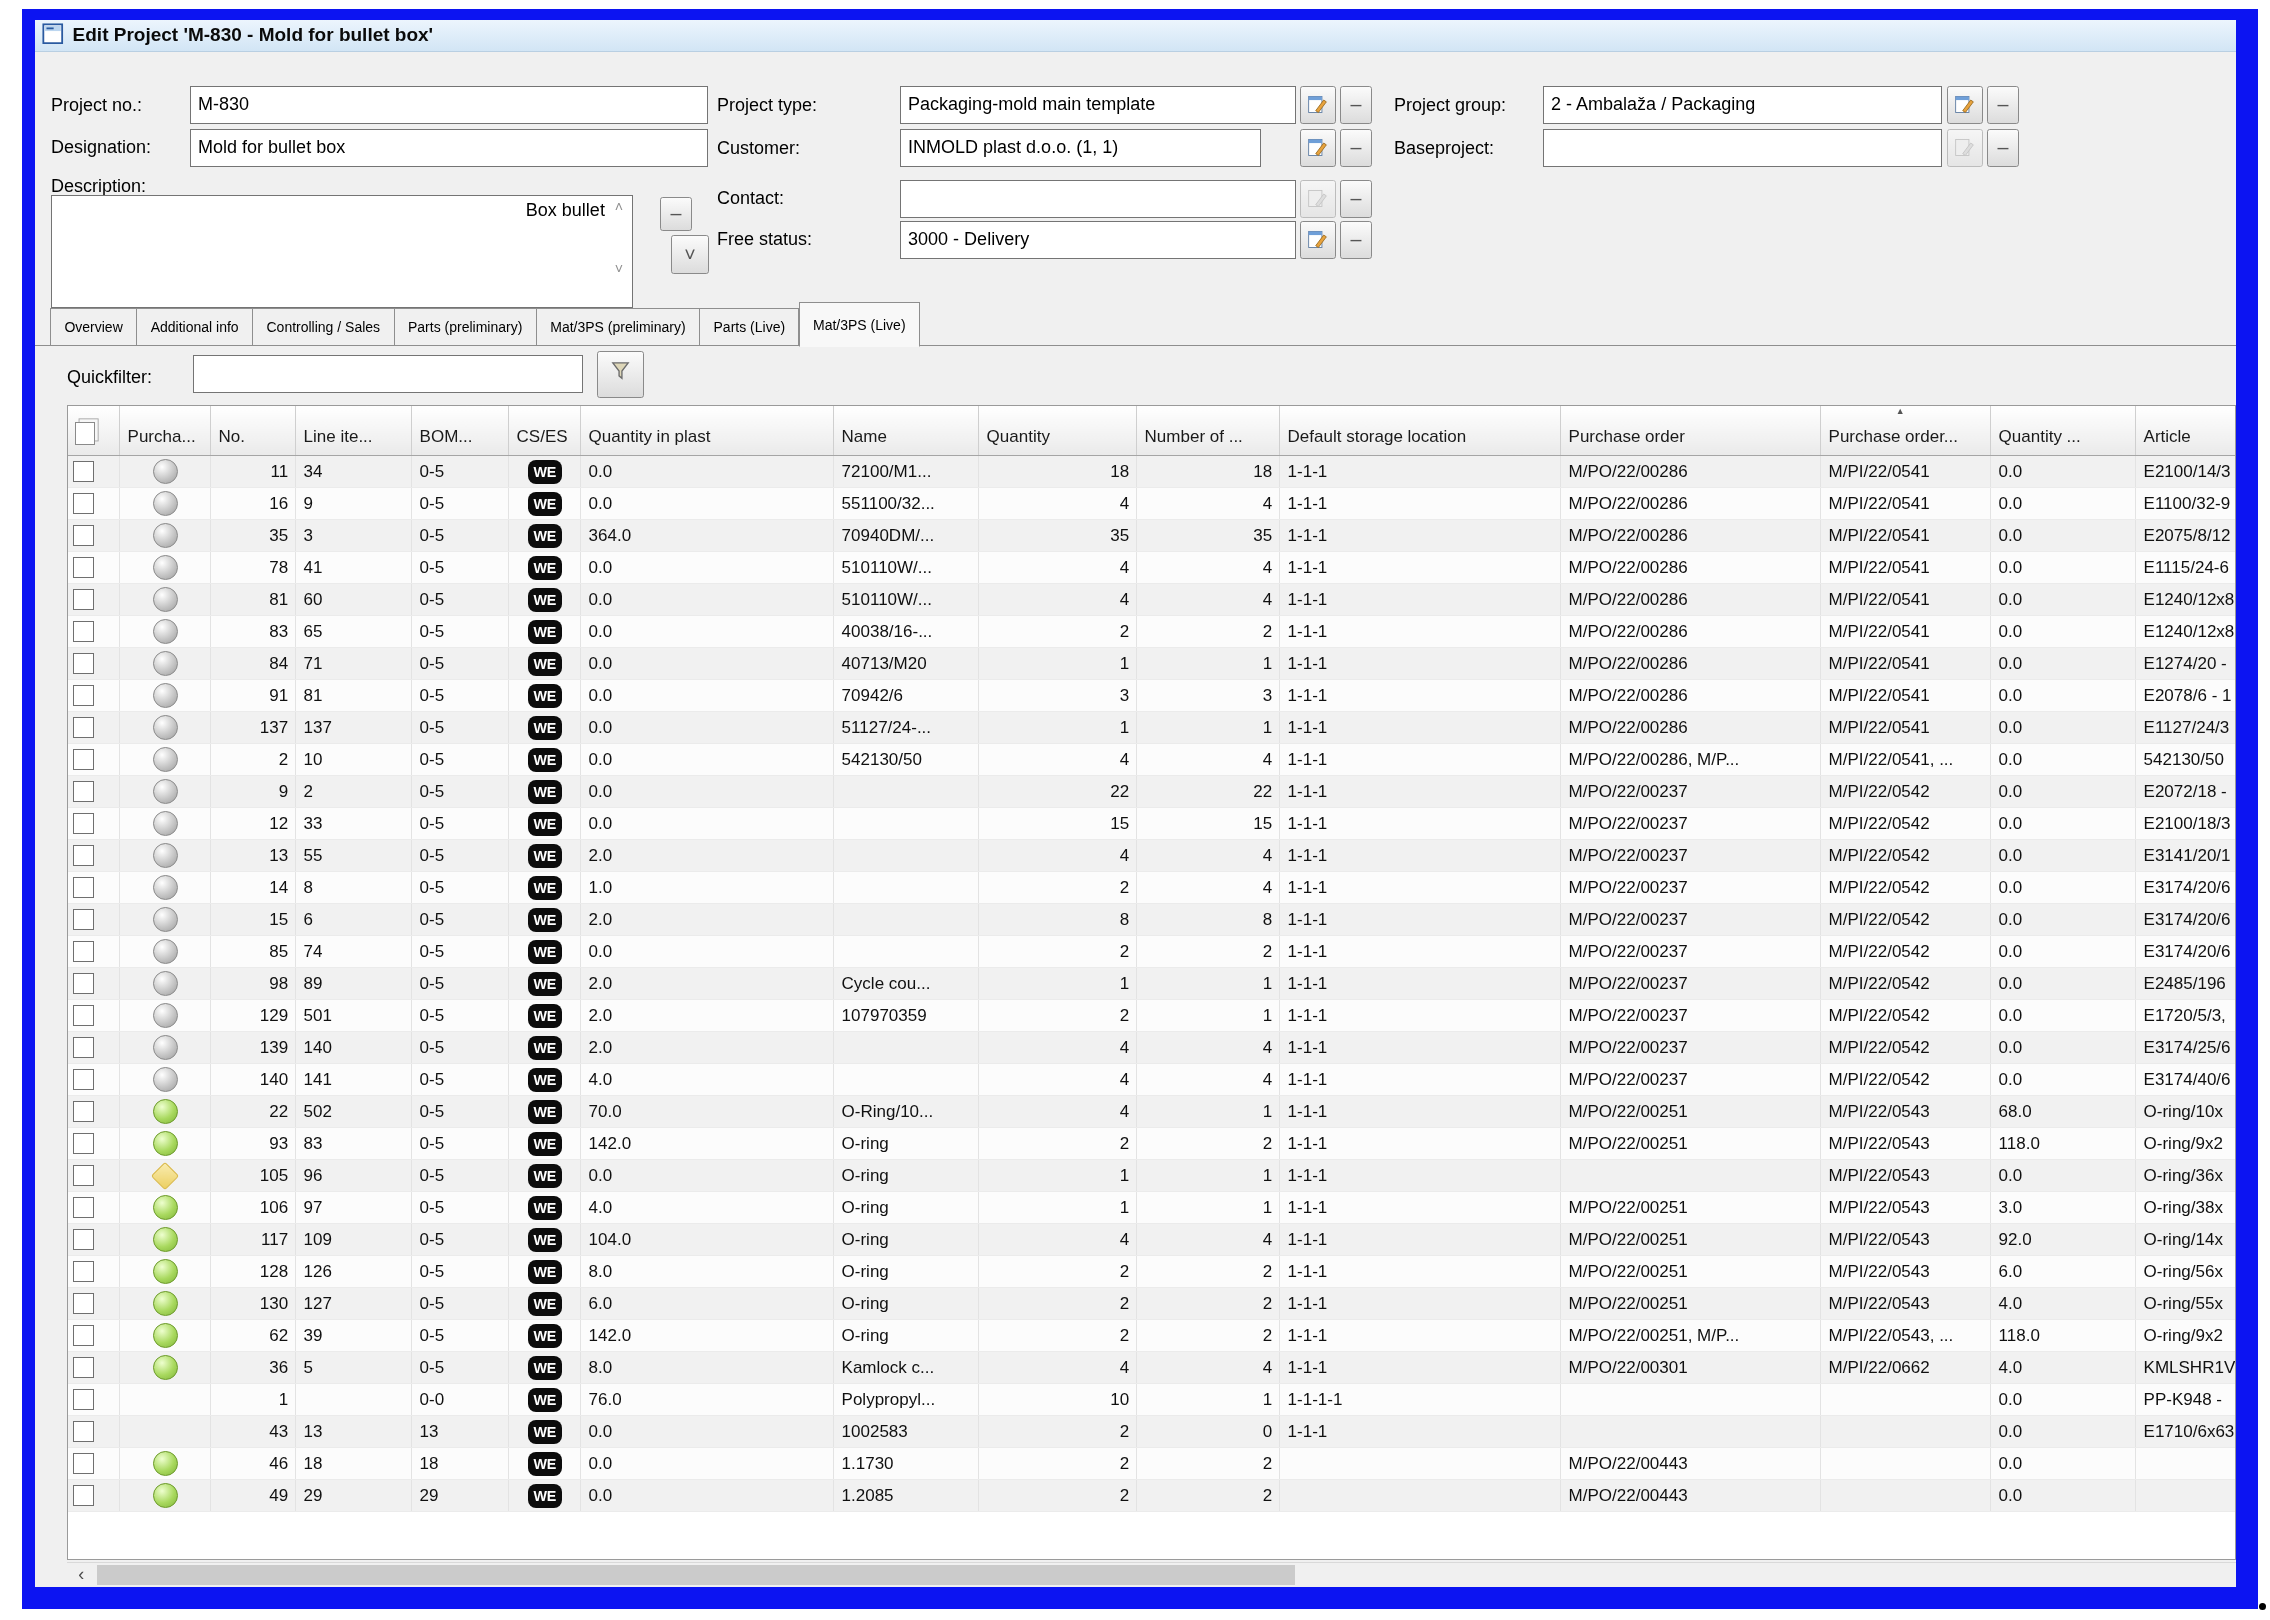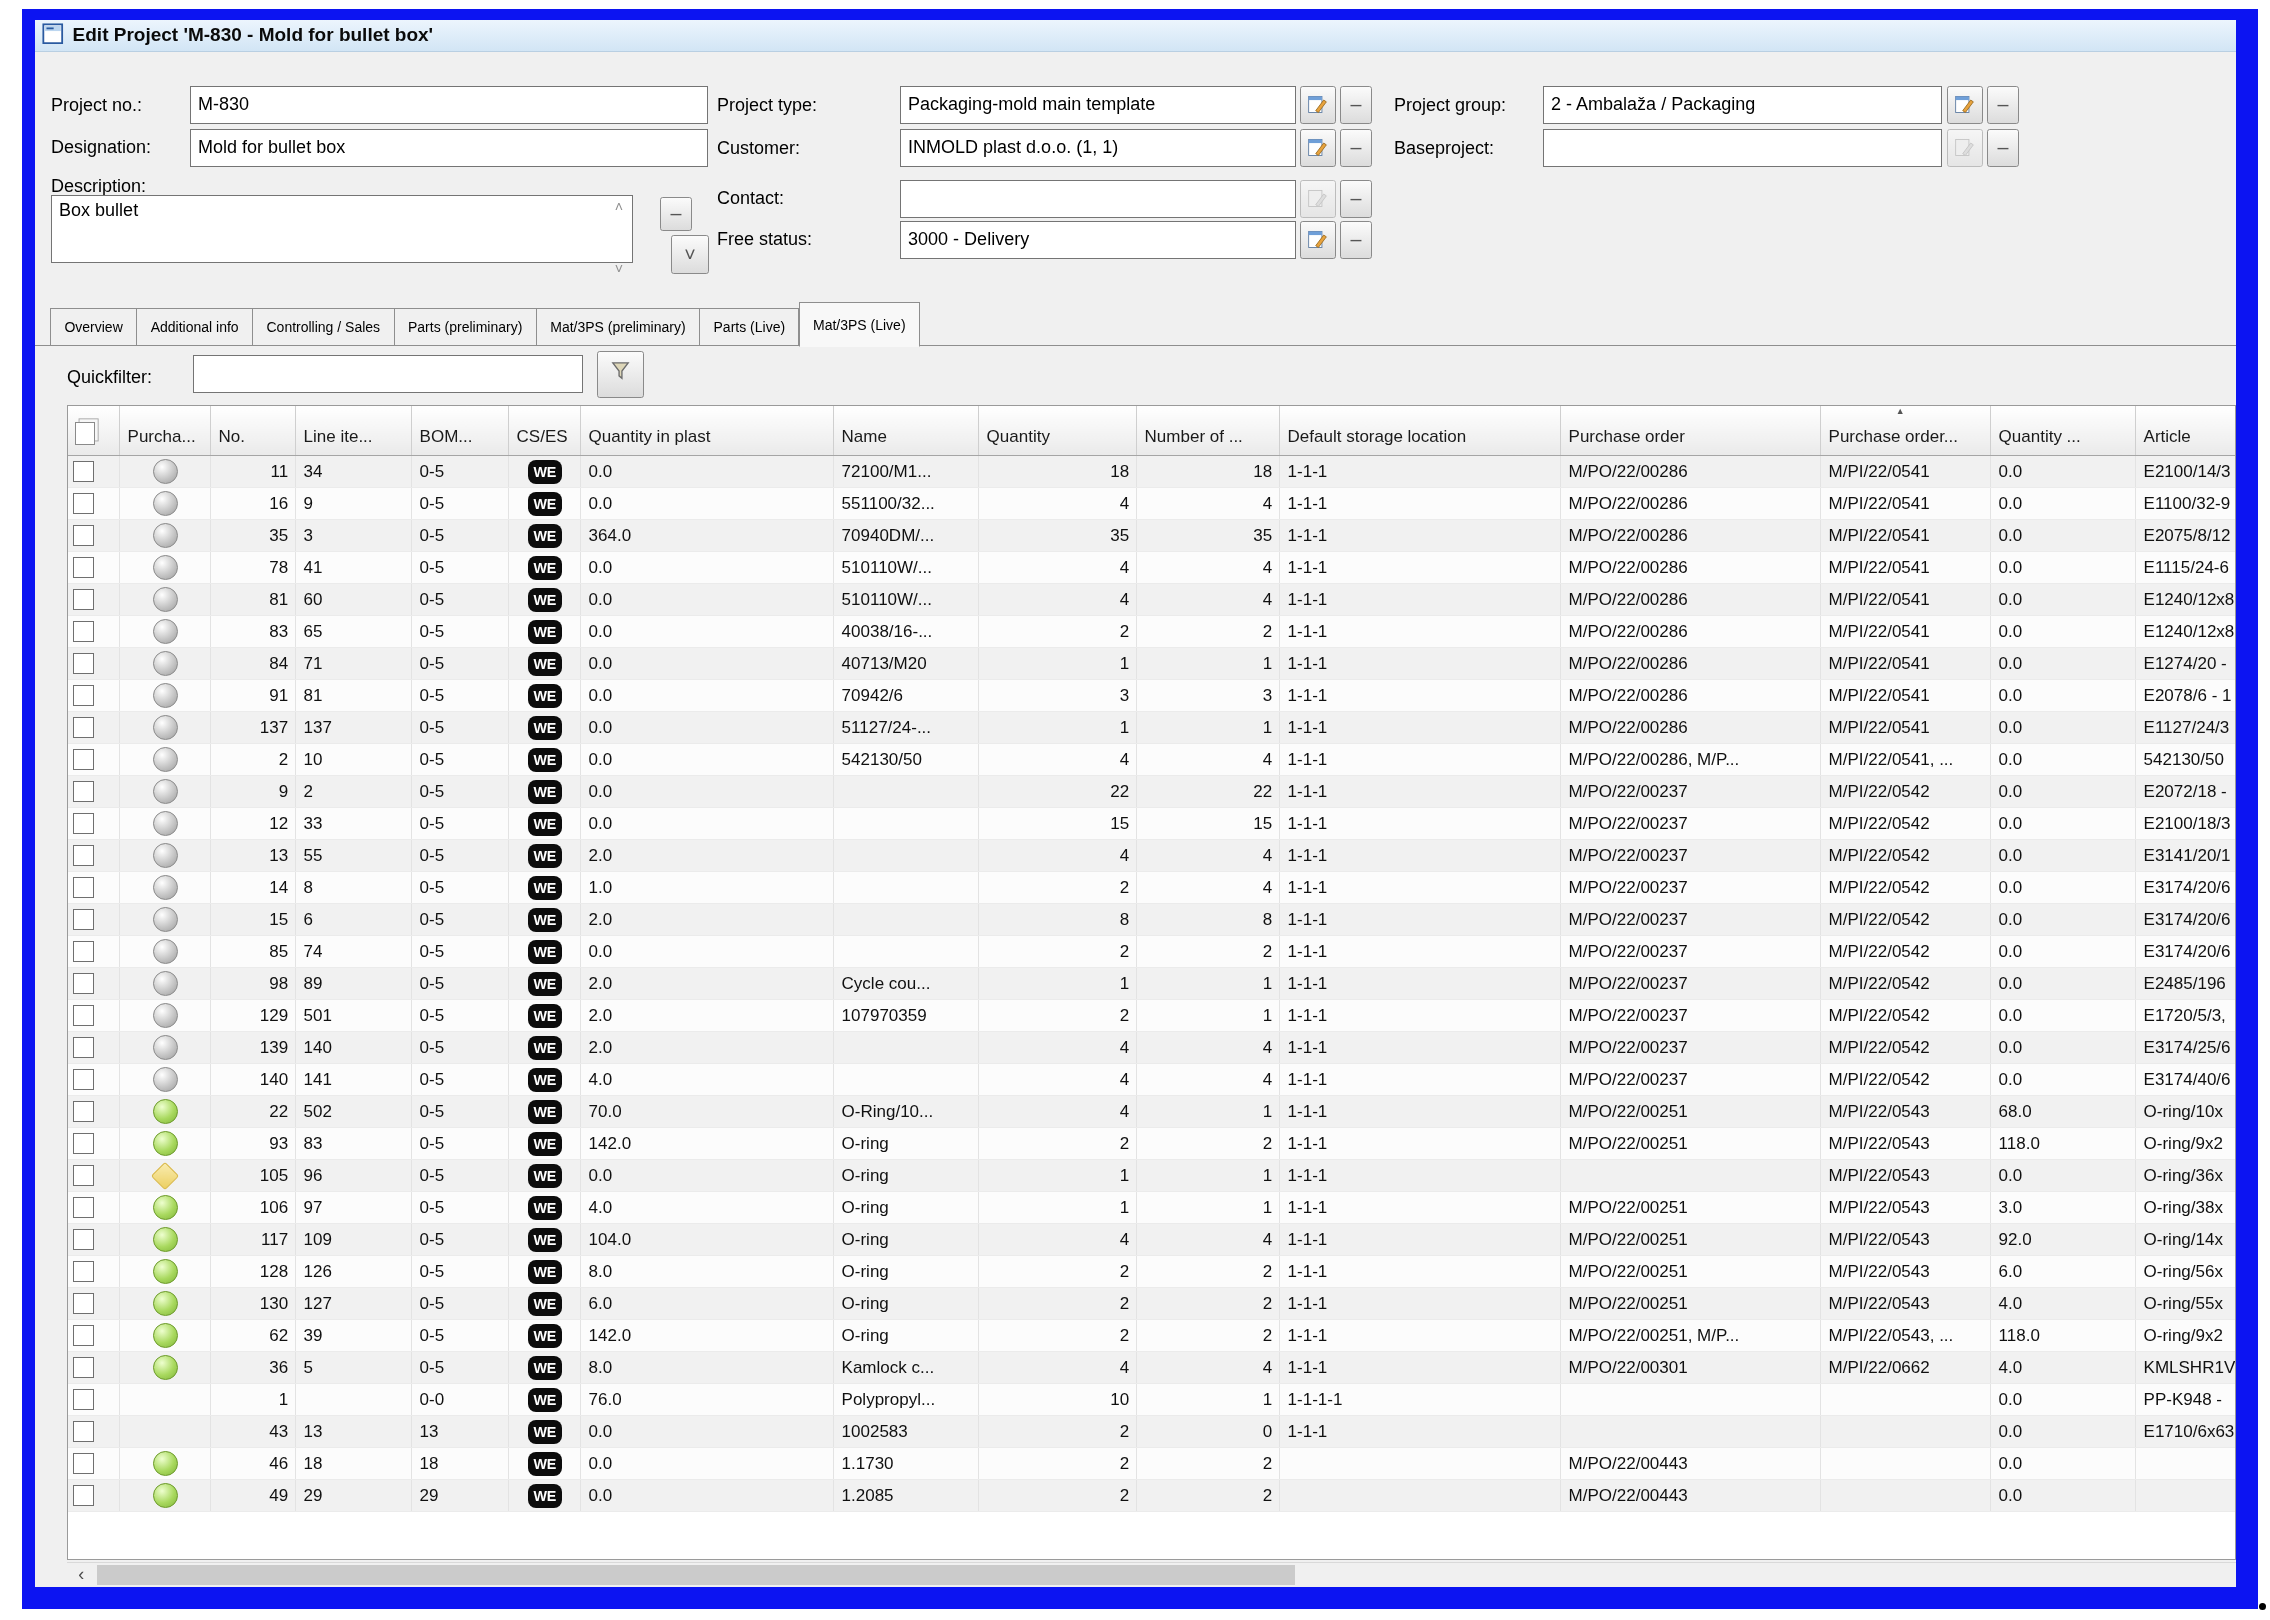--- a/index.html
+++ b/index.html
@@ -70,39 +70,39 @@
           </svg></span>
       <span class="title">Edit Project 'M-830 - Mold for bullet box'</span>
     </div>
     <div class="content">
 
       <span class="lbl" style="left:16px;top:42px;">Project no.:</span>
       <input class="inp" style="left: 155px; top: 33px; width: 518px;" value="M-830">
       <span class="lbl" style="left:16px;top:84px;text-align:right;">Designation:</span>
       <input class="inp" style="left: 155px; top: 76px; width: 518px;" value="Mold for bullet box">
       <span class="lbl" style="left:16px;top:123px;">Description:</span>
-      <textarea class="inp" style="left: 16px; top: 142px; width: 582px; height: 68px;">Box bullet</textarea>
+      <textarea class="inp" style="left: 16px; top: 142px; width: 582px; height: 113px; text-align: right;">Box bullet</textarea>
       <span class="spin" style="left:575px;top:146px;">˄</span>
       <span class="spin" style="left:575px;top:208px;">˅</span>
       <div class="btn sm" style="left:625px;top:144px;height:34px;">–</div>
       <div class="btn" style="left:636px;top:182px;width:38px;height:39px;">˅</div>
 
       <span class="lbl" style="left:682px;top:42px;">Project type:</span>
       <input class="inp" style="left: 865px; top: 33px; width: 396px;" value="Packaging-mold main template">
       <div class="btn" style="left:1265px;top:33px;">
           <svg viewBox="0 0 26 26">
             <rect x="3" y="4" width="15" height="18" fill="#fff" stroke="#5b7aa0"></rect>
             <rect x="3" y="4" width="15" height="4" fill="#6f9fd8"></rect>
             <path d="M11 20 L20 8 L23 10 L14 22 Z" fill="#e8a33d" stroke="#9a6a1f"></path>
           </svg>
         </div>
       <div class="btn sm" style="left:1305px;top:33px;">–</div>
 
       <span class="lbl" style="left:682px;top:85px;">Customer:</span>
-      <input class="inp" style="left: 865px; top: 76px; width: 396px;" value="INMOLD plast d.o.o. (1, 1)">
+      <input class="inp" style="left: 865px; top: 76px; width: 361px;" value="INMOLD plast d.o.o. (1, 1)">
       <div class="btn" style="left:1265px;top:76px;">
           <svg viewBox="0 0 26 26">
             <rect x="3" y="4" width="15" height="18" fill="#fff" stroke="#5b7aa0"></rect>
             <rect x="3" y="4" width="15" height="4" fill="#6f9fd8"></rect>
             <path d="M11 20 L20 8 L23 10 L14 22 Z" fill="#e8a33d" stroke="#9a6a1f"></path>
           </svg>
         </div>
       <div class="btn sm" style="left:1305px;top:76px;">–</div>
 
       <span class="lbl" style="left:682px;top:135px;">Contact:</span>

